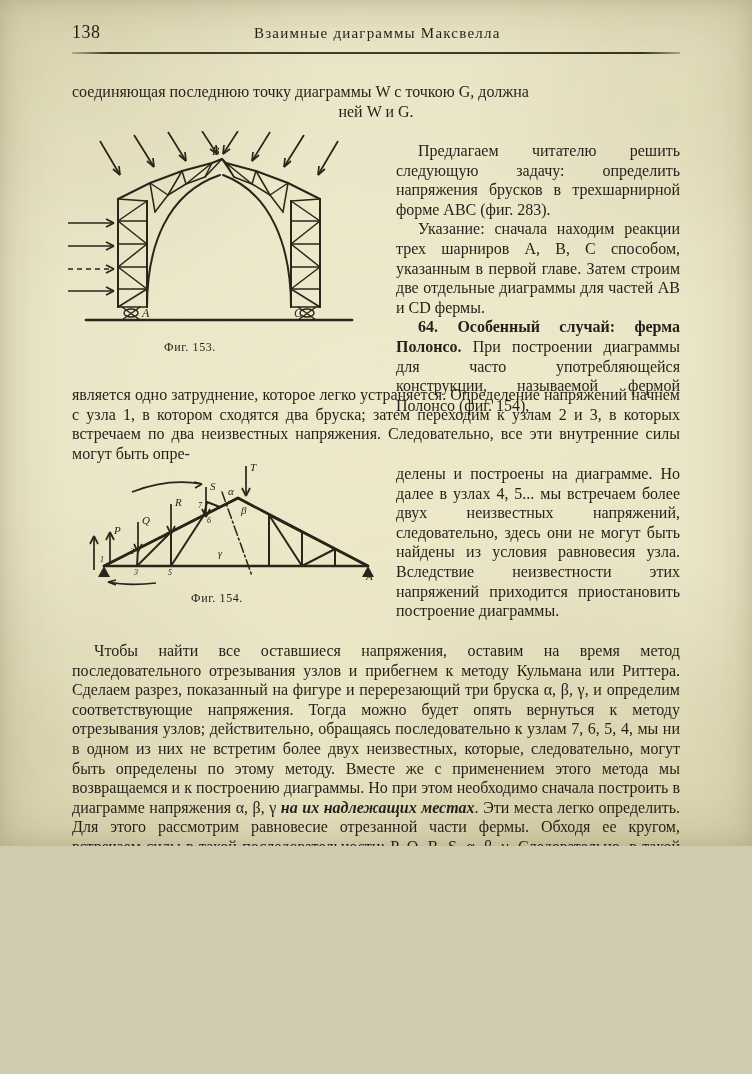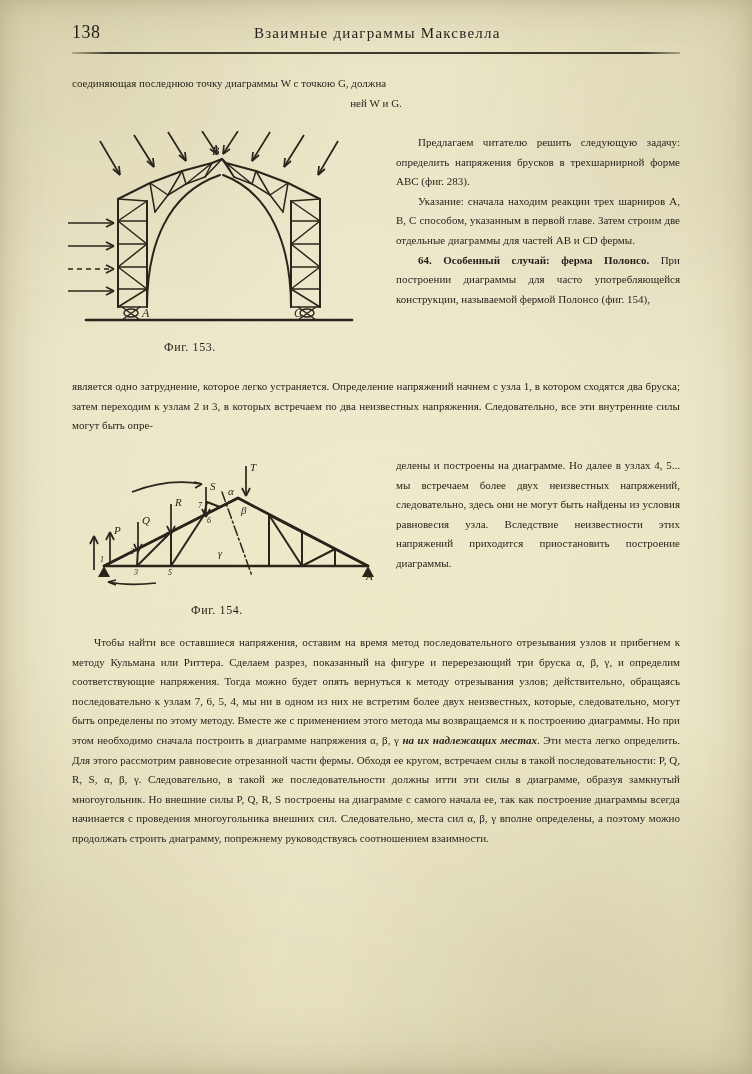--- a/index.html
+++ b/index.html
@@ -7,21 +7,21 @@
     margin: 0;
     padding: 0;
     background: #cfcab0;
   }
   body {
     font-family: "Liberation Serif", "DejaVu Serif", serif;
   }
   .page {
     position: relative;
     width: 752px;
-    height: 1074px;
+    height: 846px;
     margin: 0 auto;
     background:
       radial-gradient(ellipse 120% 90% at 48% 45%, #eeead0 0%, #eae5c6 45%, #e2dcb8 72%, #d8d1ab 90%, #cfc8a1 100%);
     overflow: hidden;
     color: #241f18;
     box-sizing: border-box;
   }
   
   .page::before {
     content: "";
@@ -78,26 +78,27 @@
     left: 72px;
     top: 52px;
     width: 608px;
     height: 2px;
     background: linear-gradient(to right, rgba(40,34,24,.25), rgba(40,34,24,.85) 6%, rgba(40,34,24,.9) 94%, rgba(40,34,24,.3));
   }
 
   
   .textblock {
     position: absolute;
-    font-size: 11px;
+    font-size: 16px;
     line-height: 19.6px;
     text-align: justify;
     text-justify: inter-word;
     color: #241f18;
     hyphens: manual;
+    margin-top: 8px;
   }
   .textblock p { margin: 0; }
   .indent { text-indent: 22px; }
   .center-line { text-align: center; }
   i, .it { font-style: italic; font-weight: bold; }
   b, .bd { font-weight: bold; }
 
   
   #block-intro {
     left: 72px;
@@ -136,21 +137,21 @@
   #figure-153 { left: 62px; top: 131px; width: 330px; }
   #figure-154 { left: 70px; top: 462px; width: 320px; }
   .fig-caption {
     text-align: center;
     font-size: 12px;
     letter-spacing: .6px;
     margin-top: 2px;
     color: #241f18;
   }
   #figure-153 .fig-caption { margin-top: 4px; padding-right: 74px; }
-  #figure-154 .fig-caption { margin-top: 13px; padding-right: 26px; }
+  #figure-154 .fig-caption { margin-top: 1px; padding-right: 26px; }
   svg { display: block; }
   .ln { stroke: #2a241a; fill: none; stroke-linecap: round; }
   .ln-hv { stroke-width: 2.6; }
   .ln-m  { stroke-width: 2.0; }
   .ln-t  { stroke-width: 1.5; }
   .arr   { stroke: #2a241a; stroke-width: 1.7; fill: none; }
   .lbl   { font-family: "Liberation Serif", serif; font-style: italic; fill: #2a241a; }
 </style>
 </head>
 <body>

